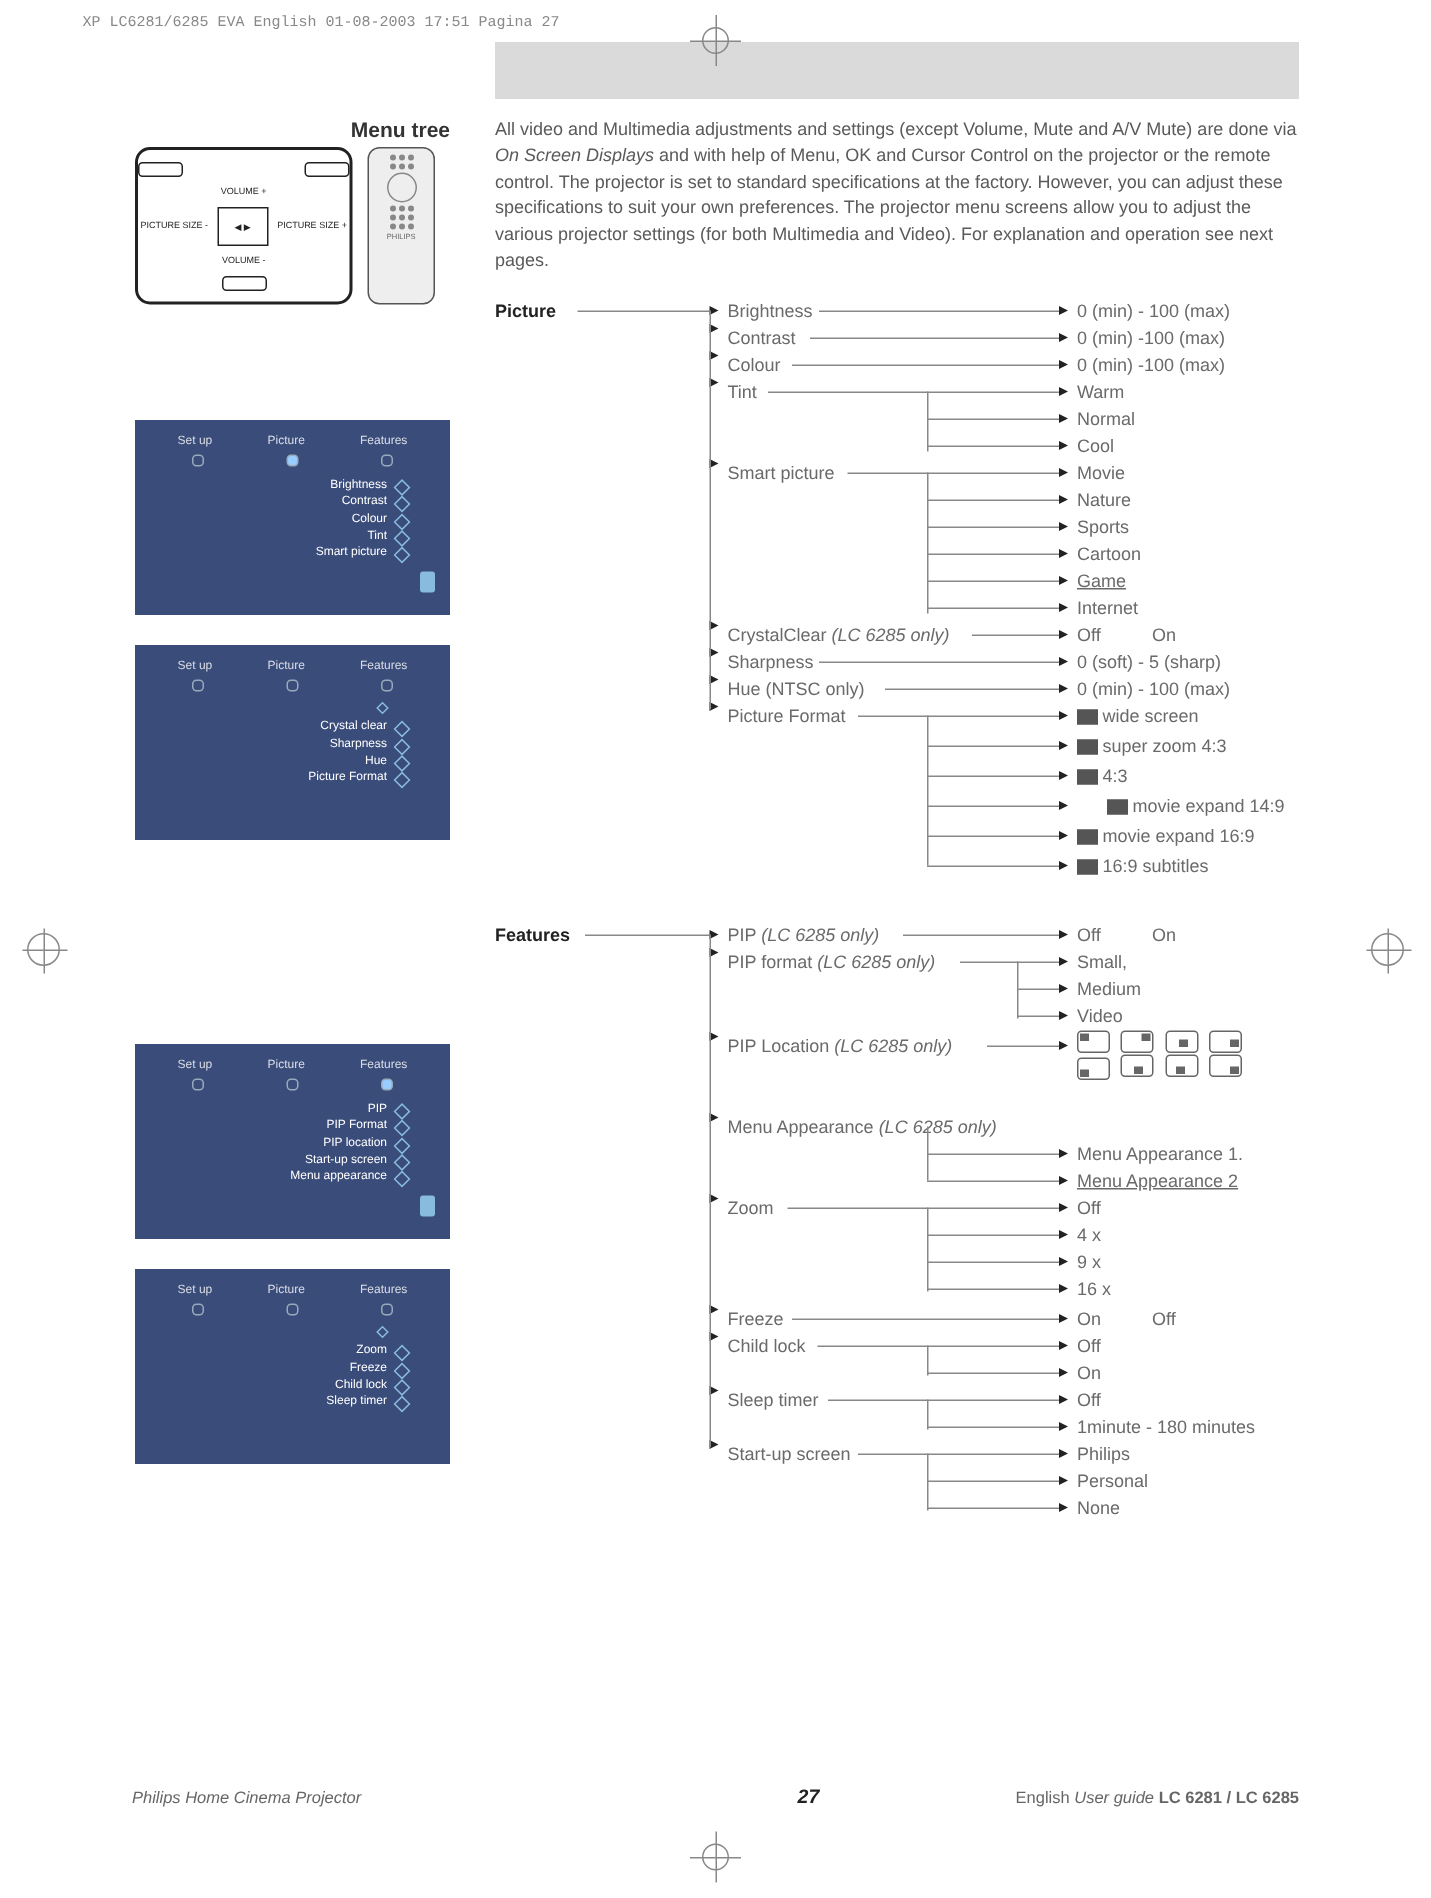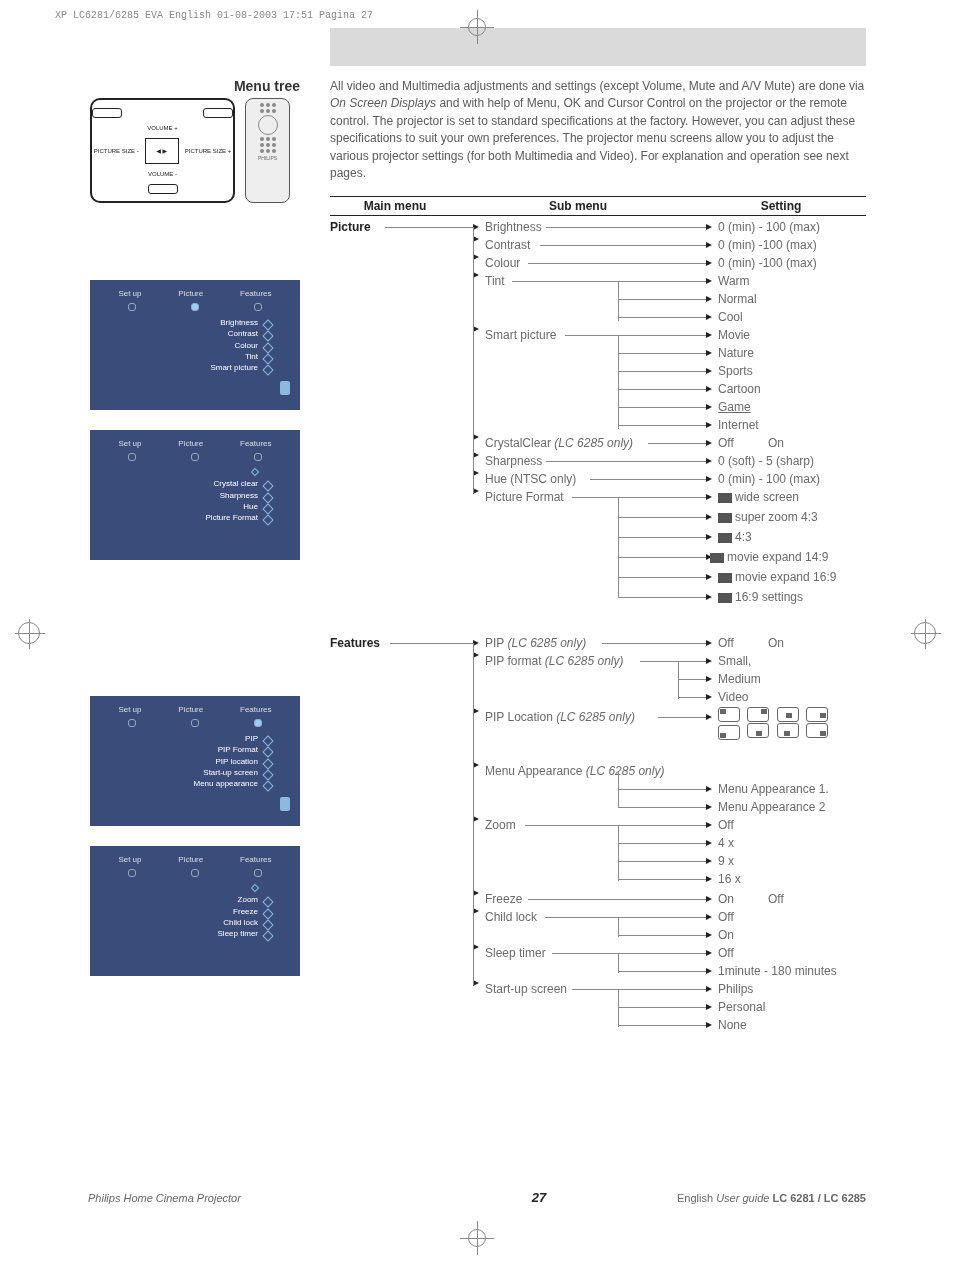--- a/index.html
+++ b/index.html
@@ -365,25 +365,20 @@
       <div>Child lock</div>
         <div>Sleep timer</div>
     </div>
   </div>
 
   <div class="intro">
     <span>All video and Multimedia adjustments and settings (except Volume, Mute and A/V Mute) are done via </span><span class="osd">On Screen Displays</span><span> and with help of Menu, OK and Cursor Control on the projector or the remote control. The projector is set to standard specifications at the factory. However, you can adjust these specifications to suit your own preferences. The projector menu screens allow you to adjust the various projector settings (for both Multimedia and Video). For explanation and operation see next pages.</span>
   </div>
 
 
-  <div class="tree-hdr">
-    <div class="c1">Main menu</div>
-    <div class="c2">Sub menu</div>
-    <div class="c3">Setting</div>
-  </div>
 
   <div class="tree-body" style="height:830px;">
 
     <div class="main-label" style="top:4px;left:0;">Picture</div>
     <div class="arrow-h" style="top:11px;left:55px;width:88px;"></div>
     <div class="arrow-head" style="top:8px;left:143px;"></div>
 
     <div class="sub-label" style="top:4px;left:155px;">Brightness</div>
     <div class="arrow-h" style="top:11px;left:216px;width:160px;"></div>
       <div class="arrow-head" style="top:8px;left:376px;"></div>
@@ -467,27 +462,27 @@
       <div class="arrow-head" style="top:278px;left:376px;"></div>
     <div class="set-label" style="top:274px;left:388px;"><span class="icon-box"></span><span>wide screen</span></div>
     <div class="arrow-h" style="top:301px;left:288px;width:88px;"></div>
       <div class="arrow-head" style="top:298px;left:376px;"></div>
     <div class="set-label" style="top:294px;left:388px;"><span class="icon-box"></span><span>super zoom 4:3</span></div>
     <div class="arrow-h" style="top:321px;left:288px;width:88px;"></div>
       <div class="arrow-head" style="top:318px;left:376px;"></div>
     <div class="set-label" style="top:314px;left:388px;"><span class="icon-box"></span><span>4:3</span></div>
     <div class="arrow-h" style="top:341px;left:288px;width:88px;"></div>
       <div class="arrow-head" style="top:338px;left:376px;"></div>
-    <div class="set-label" style="top:334px;left:380px;"><span class="icon-box"></span><span>movie expand 14:9</span></div>
+    <div class="set-label" style="top:334px;left:408px;"><span class="icon-box"></span><span>movie expand 14:9</span></div>
     <div class="arrow-h" style="top:361px;left:288px;width:88px;"></div>
       <div class="arrow-head" style="top:358px;left:376px;"></div>
     <div class="set-label" style="top:354px;left:388px;"><span class="icon-box"></span><span>movie expand 16:9</span></div>
     <div class="arrow-h" style="top:381px;left:288px;width:88px;"></div>
       <div class="arrow-head" style="top:378px;left:376px;"></div>
-    <div class="set-label" style="top:374px;left:388px;"><span class="icon-box"></span><span>16:9 settings</span></div>
+    <div class="set-label" style="top:374px;left:388px;"><span class="icon-box"></span><span>16:9 subtitles</span></div>
 
     <div class="main-label" style="top:420px;left:0;">Features</div>
     <div class="arrow-h" style="top:427px;left:60px;width:83px;"></div>
       <div class="arrow-head" style="top:424px;left:143px;"></div>
 
     <div class="sub-label" style="top:420px;left:155px;">
       <span>PIP</span> <span class="em">(LC 6285 only)</span>
     </div>
     <div class="arrow-h" style="top:427px;left:272px;width:104px;"></div>
       <div class="arrow-head" style="top:424px;left:376px;"></div>
@@ -530,21 +525,21 @@
     <div class="arrow-head" style="top:546px;left:143px;"></div>
     <div class="sub-label" style="top:548px;left:155px;">
       <span>Menu Appearance</span> <span class="em">(LC 6285 only)</span>
     </div>
     <div class="vline" style="top:555px;left:288px;height:36px;"></div>
     <div class="arrow-h" style="top:573px;left:288px;width:88px;"></div>
       <div class="arrow-head" style="top:570px;left:376px;"></div>
     <div class="set-label" style="top:566px;left:388px;">Menu Appearance 1.</div>
     <div class="arrow-h" style="top:591px;left:288px;width:88px;"></div>
       <div class="arrow-head" style="top:588px;left:376px;"></div>
-    <div class="set-label" style="top:584px;left:388px;">Menu Appearance 2</div>
+    <div class="set-label" style="top:584px;left:388px;text-decoration:underline;">Menu Appearance 2</div>
 
     <div class="arrow-head" style="top:600px;left:143px;"></div>
     <div class="sub-label" style="top:602px;left:155px;">Zoom</div>
     <div class="arrow-h" style="top:609px;left:195px;width:93px;"></div>
     <div class="vline" style="top:609px;left:288px;height:56px;"></div>
     <div class="arrow-h" style="top:609px;left:288px;width:88px;"></div>
       <div class="arrow-head" style="top:606px;left:376px;"></div>
     <div class="set-label" style="top:602px;left:388px;">Off</div>
     <div class="arrow-h" style="top:627px;left:288px;width:88px;"></div>
       <div class="arrow-head" style="top:624px;left:376px;"></div>

